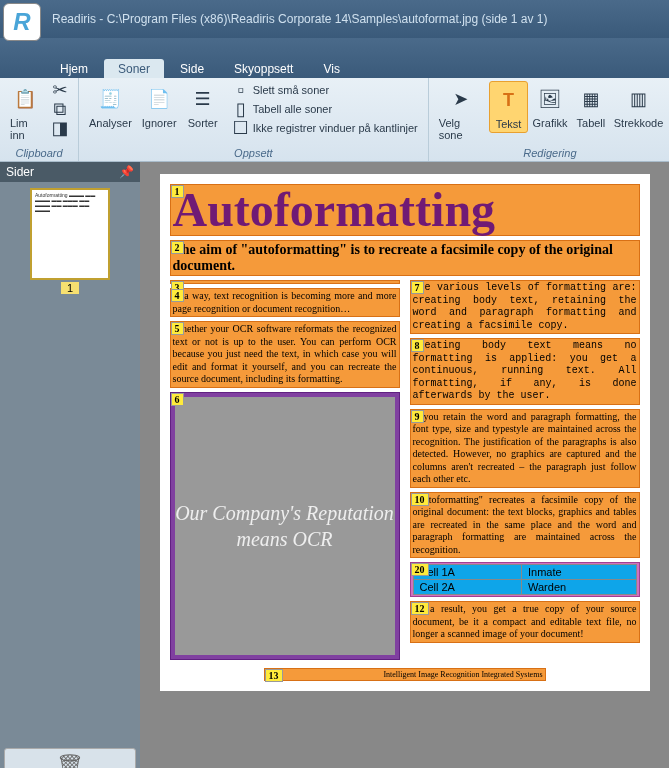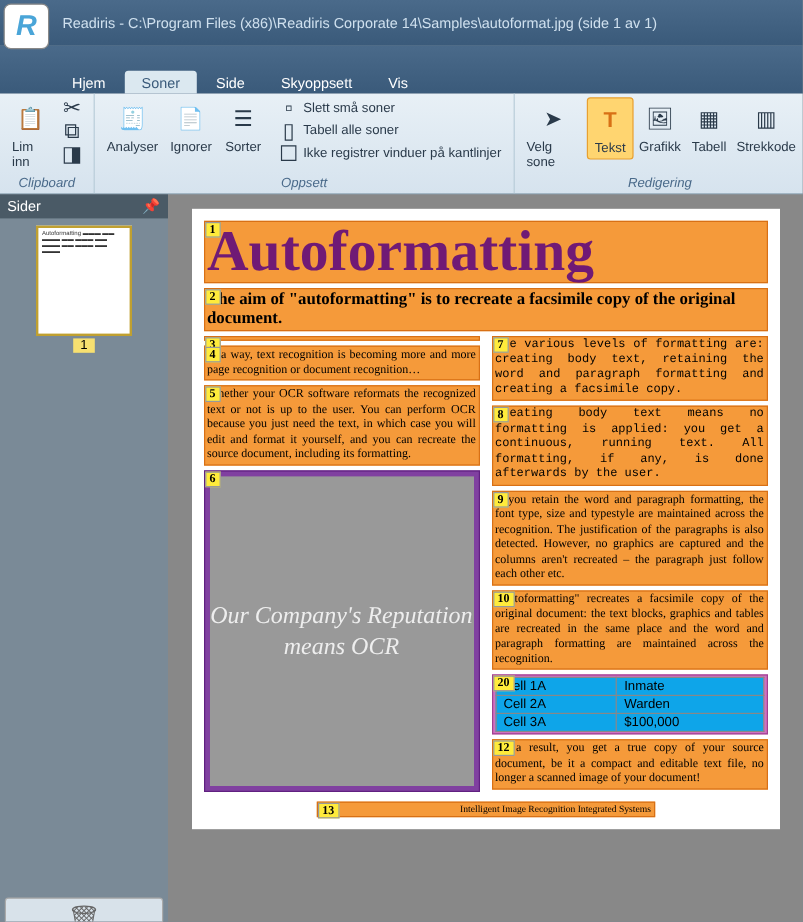--- a/index.html
+++ b/index.html
@@ -223,24 +223,20 @@
             <table class="tbl">
               <tbody>
                   <tr>
                     <td>Cell 1A</td>
                     <td>Inmate</td>
                   </tr>
               <tr>
                     <td>Cell 2A</td>
                     <td>Warden</td>
                   </tr>
-              <tr>
-                    <td>Cell 3A</td>
-                    <td>$100,000</td>
-                  </tr>
             </tbody>
               </table>
           </div>
           <div class="zone">
             <span class="zone-num">12</span>
             <div class="body">As a result, you get a true copy of your source document, be it a compact and editable text file, no longer a scanned image of your document!</div>
           </div>
         </div>
       </div>
 

